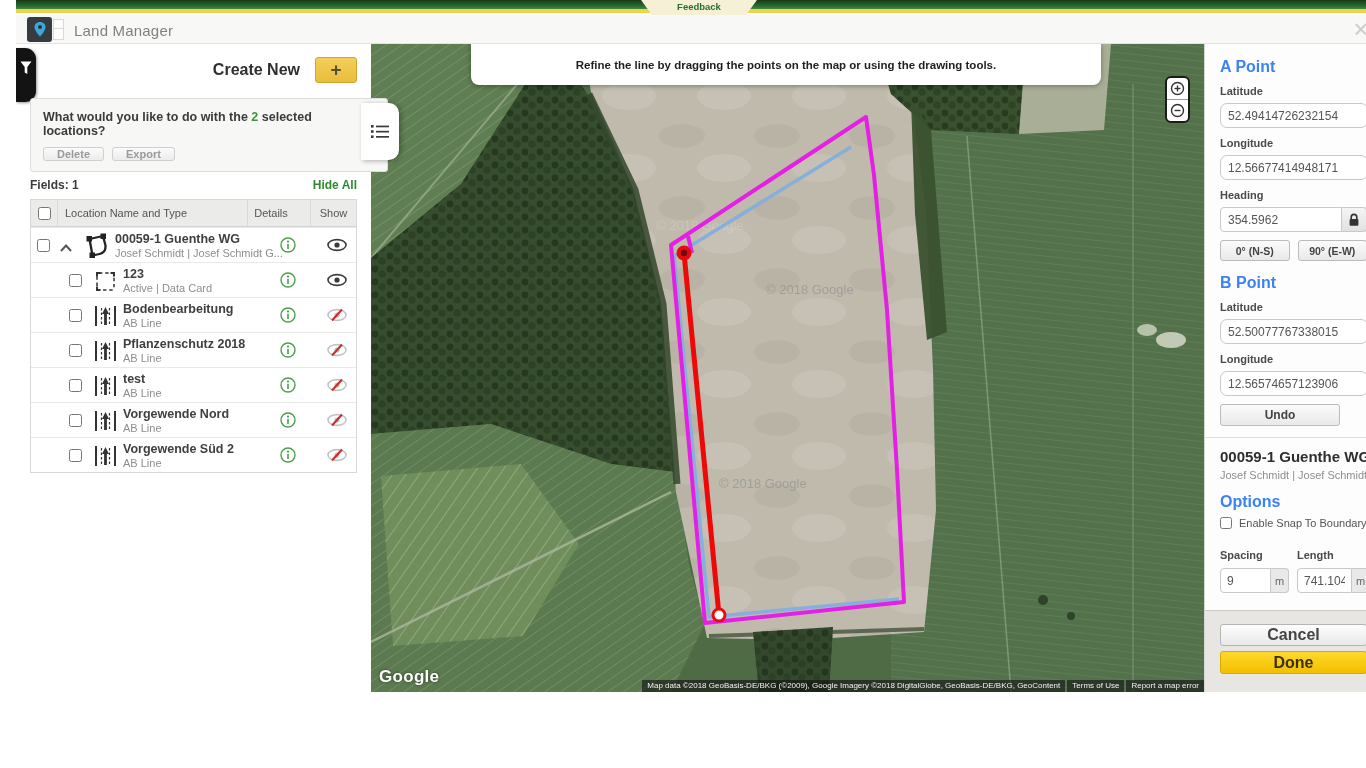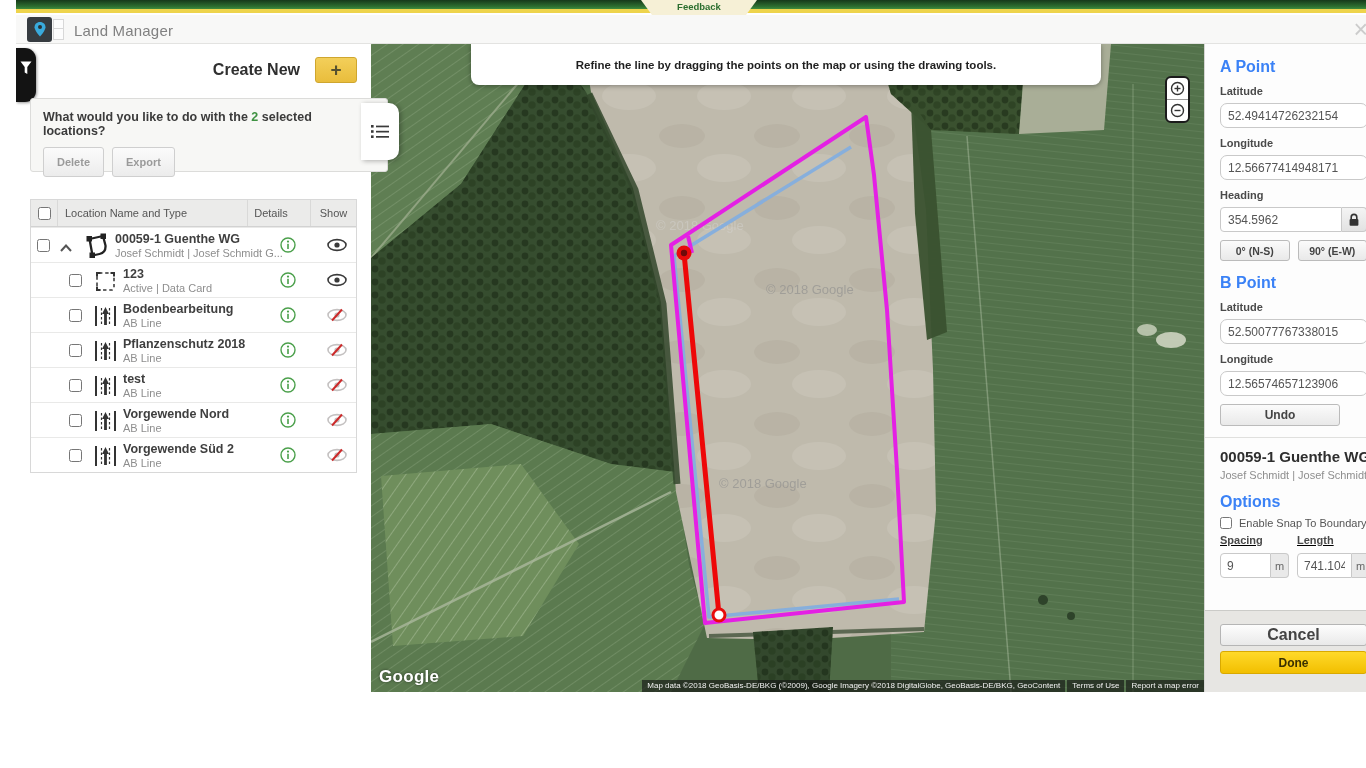--- a/index.html
+++ b/index.html
@@ -37,21 +37,21 @@
   #create-row { position:absolute; top:13px; right:14px; display:flex; align-items:center; gap:15px; }
   #create-title { font-size:16px; font-weight:bold; color:#2f2f2f; }
   #plus-btn { width:42px; height:26px; background:linear-gradient(#f3cf5a,#e9bd3c); border:1px solid #cfa62e;
     border-radius:3px; font-size:19px; font-weight:bold; color:#56512f; line-height:23px; text-align:center; cursor:pointer; }
 
   #prompt-panel { position:absolute; top:54px; left:14px; width:358px; height:74px; background:#f7f7f5;
     border:1px solid #dcdcda; border-radius:3px; padding:11px 12px; }
   #prompt-text { font-size:12.5px; font-weight:bold; color:#3b3b3b; }
   #prompt-text .count { color:#3f9242; }
   #prompt-actions { margin-top:9px; display:flex; gap:8px; }
-  .ghost-btn { font-size:11px; color:#9a9a9a; padding:8px 13px; background:linear-gradient(#fbfbfb,#ececec);
+  .ghost-btn { font-size:11px; color:#9a9a9a; padding:0 13px; background:linear-gradient(#fbfbfb,#ececec);
     border:1px solid #cfcfcf; border-radius:3px; cursor:pointer; font-weight:bold; }
 
   #fields-row { position:absolute; top:134px; left:14px; right:14px; display:flex; justify-content:space-between; align-items:center; }
   #fields-count { font-size:12px; font-weight:bold; color:#3b3b3b; }
   #hide-all { font-size:12px; font-weight:bold; color:#2f8a33; cursor:pointer; }
 
   #loc-table { position:absolute; top:155px; left:14px; right:14px; border:1px solid #d8d8d8; background:#fff; }
   #loc-head { display:flex; height:27px; background:#ebebea; border-bottom:1px solid #d2d2d2; align-items:center; font-size:11px; color:#555; }
   #loc-head .c-cb { width:26px; display:flex; justify-content:center; }
   #loc-head .c-name { flex:1; padding-left:7px; border-left:1px solid #d9d9d8; height:100%; display:flex; align-items:center; }
@@ -107,33 +107,33 @@
     border:1px solid #bbb; border-radius:3px; cursor:pointer; font-family:inherit; }
   #undo-btn { width:120px; height:22px; margin-top:8px; font-size:12px; font-weight:bold; color:#444;
     background:linear-gradient(#fbfbfb,#e9e9e9); border:1px solid #bbb; border-radius:3px; cursor:pointer; font-family:inherit; }
   .divider { border-top:1px solid #e0e0de; margin:11px -15px 0; }
   #field-name { font-size:15px; font-weight:bold; color:#2e2e2e; margin-top:10px; white-space:nowrap; }
   #field-sub { font-size:11px; color:#8e8e8e; margin-top:4px; white-space:nowrap; }
   #options-title { margin-top:12px !important; }
   #snap-row { display:flex; align-items:center; gap:7px; margin-top:4px; }
   #snap-row input { width:12px; height:12px; }
   #snap-row label { font-size:11px; color:#555; }
-  #sl-labels { display:flex; margin-top:5px;text-decoration:underline; }
+  #sl-labels { display:flex; margin-top:20px; }
   #sl-labels .lbl { margin:0; } #sl-labels .lbl:first-child { width:77px; }
   #sl-inputs { display:flex; margin-top:7px; gap:8px; }
   .unit-grp { display:flex; }
   .unit-grp input { height:25px; border:1px solid #c9c9c9; border-radius:4px 0 0 4px; padding:0 6px; font-size:12px; color:#555; font-family:inherit; }
   #spacing-input { width:51px; } #length-input { width:55px; }
   .unit-addon { width:18px; height:25px; background:#e9e9e9; border:1px solid #c9c9c9; border-left:none;
     border-radius:0 4px 4px 0; font-size:11px; color:#666; display:flex; align-items:center; justify-content:center; }
   #panel-footer { position:absolute; left:0; right:0; bottom:0; height:82px; background:#e7e6e3;
     border-top:1px solid #cbcbc8; padding:13px 15px 0; }
   #cancel-btn { width:147px; height:22px; font-size:16px; font-weight:bold; color:#444;
     background:linear-gradient(#fdfdfd,#e9e9e9); border:1px solid #b5b5b5; border-radius:3px; cursor:pointer; font-family:inherit; }
-  #done-btn { width:147px; height:23px; margin-top:5px; font-size:12px; font-weight:bold; color:#3a3000;
+  #done-btn { width:147px; height:23px; margin-top:5px; font-size:16px; font-weight:bold; color:#3a3000;
     background:linear-gradient(#ffd92a,#f2bf00); border:1px solid #d9a900; border-radius:3px; cursor:pointer; font-family:inherit; }
 </style>
 </head>
 <body>
 
 <div id="app">
 
   <div id="topbar"></div>
   <div id="feedback-tab">Feedback</div>
 
@@ -166,20 +166,24 @@
     </div>
 
     <div id="prompt-panel">
       <div id="prompt-text"><span>What would you like to do with the </span><span class="count">2</span><span> selected locations?</span></div>
       <div id="prompt-actions">
         <button class="ghost-btn">Delete</button>
         <button class="ghost-btn">Export</button>
       </div>
     </div>
 
+    <div id="fields-row">
+      <div id="fields-count">Fields: 1</div>
+      <div id="hide-all">Hide All</div>
+    </div>
 
     <div id="loc-table">
       <div id="loc-head">
         <div class="c-cb">
             <input type="checkbox" style="">
           </div>
         <div class="c-name">Location Name and Type</div>
         <div class="c-det">Details</div>
         <div class="c-show">Show</div>
       </div>

